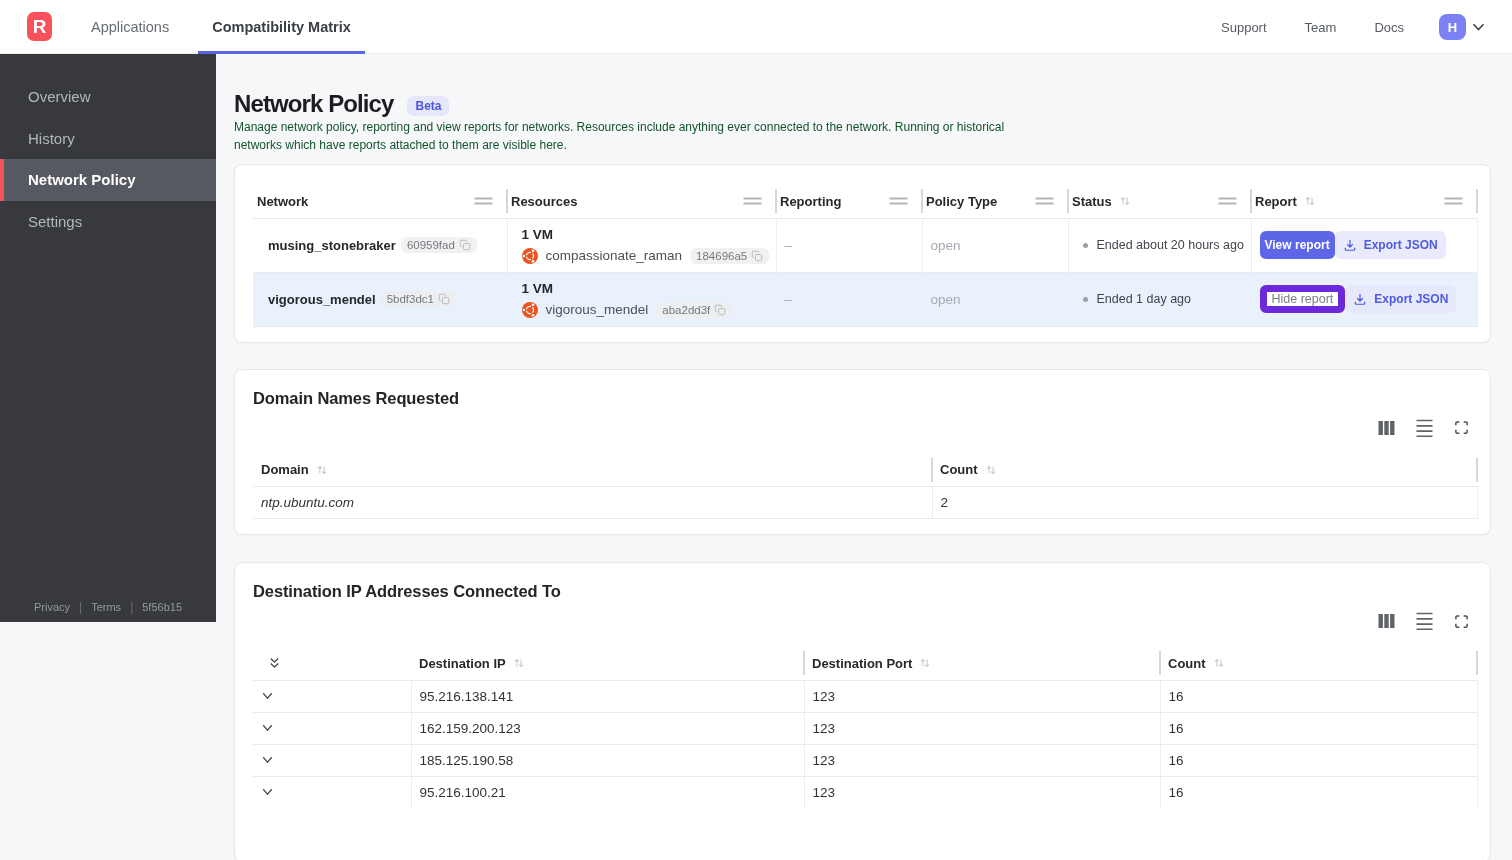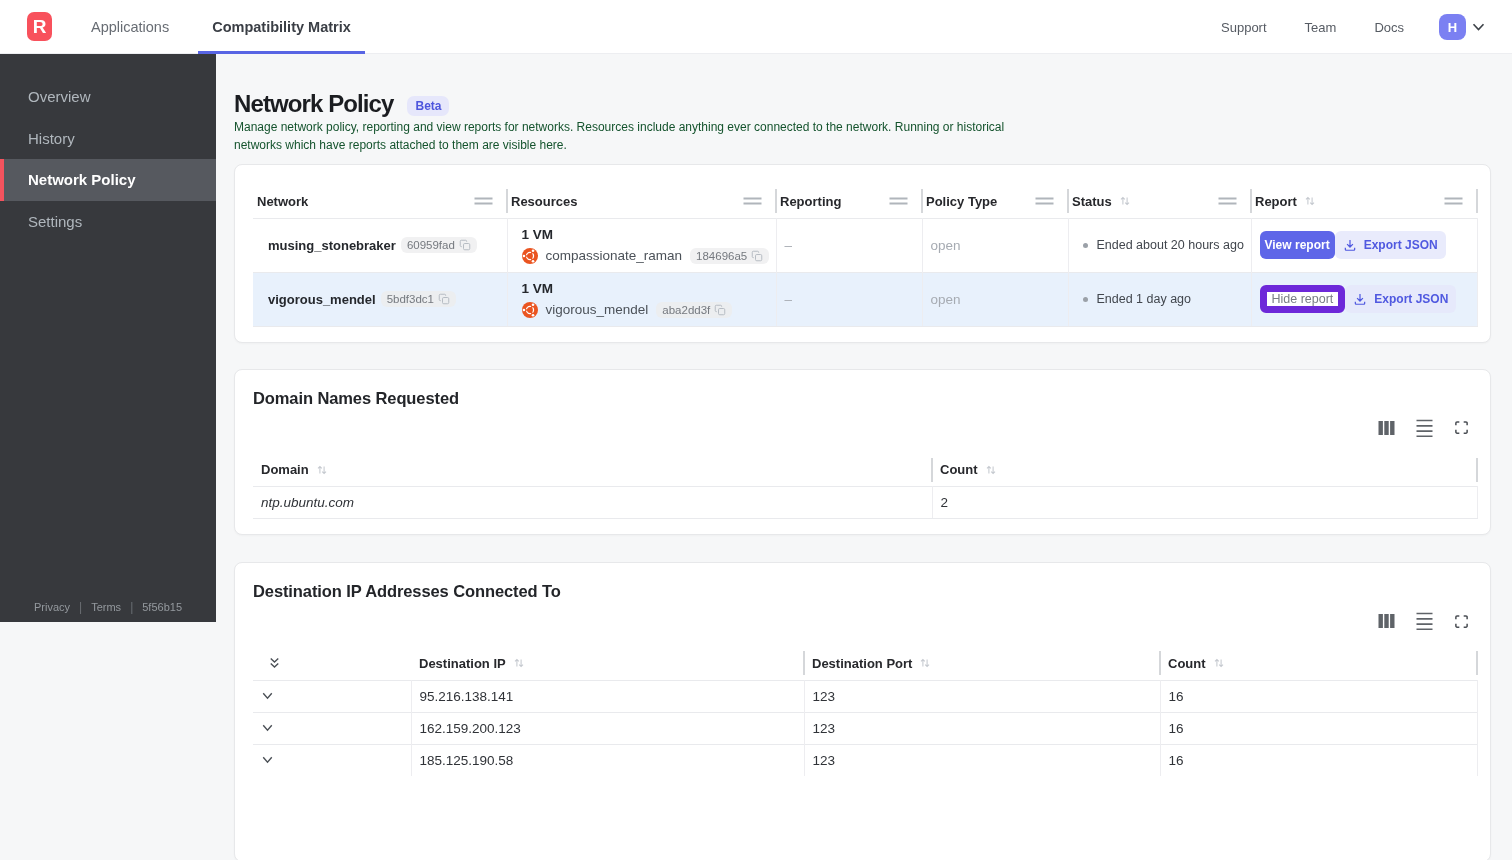--- a/index.html
+++ b/index.html
@@ -523,16 +523,24 @@
             <td>16</td>
           </tr>
           <tr>
             <td class="chev-cell"><span><svg class="ic" width="13" height="8" viewBox="0 0 24 15" fill="none" stroke="#4b5056" stroke-width="2.6">
                   <path d="M4 2.5l8 9 8-9"></path>
                 </svg></span></td>
             <td>185.125.190.58</td>
             <td>123</td>
             <td>16</td>
           </tr>
+          <tr>
+            <td class="chev-cell"><span><svg class="ic" width="13" height="8" viewBox="0 0 24 15" fill="none" stroke="#4b5056" stroke-width="2.6">
+                  <path d="M4 2.5l8 9 8-9"></path>
+                </svg></span></td>
+            <td>95.216.100.21</td>
+            <td>123</td>
+            <td>16</td>
+          </tr>
         </tbody>
     </table>
   </section>
 </main>
 
 </body></html>

